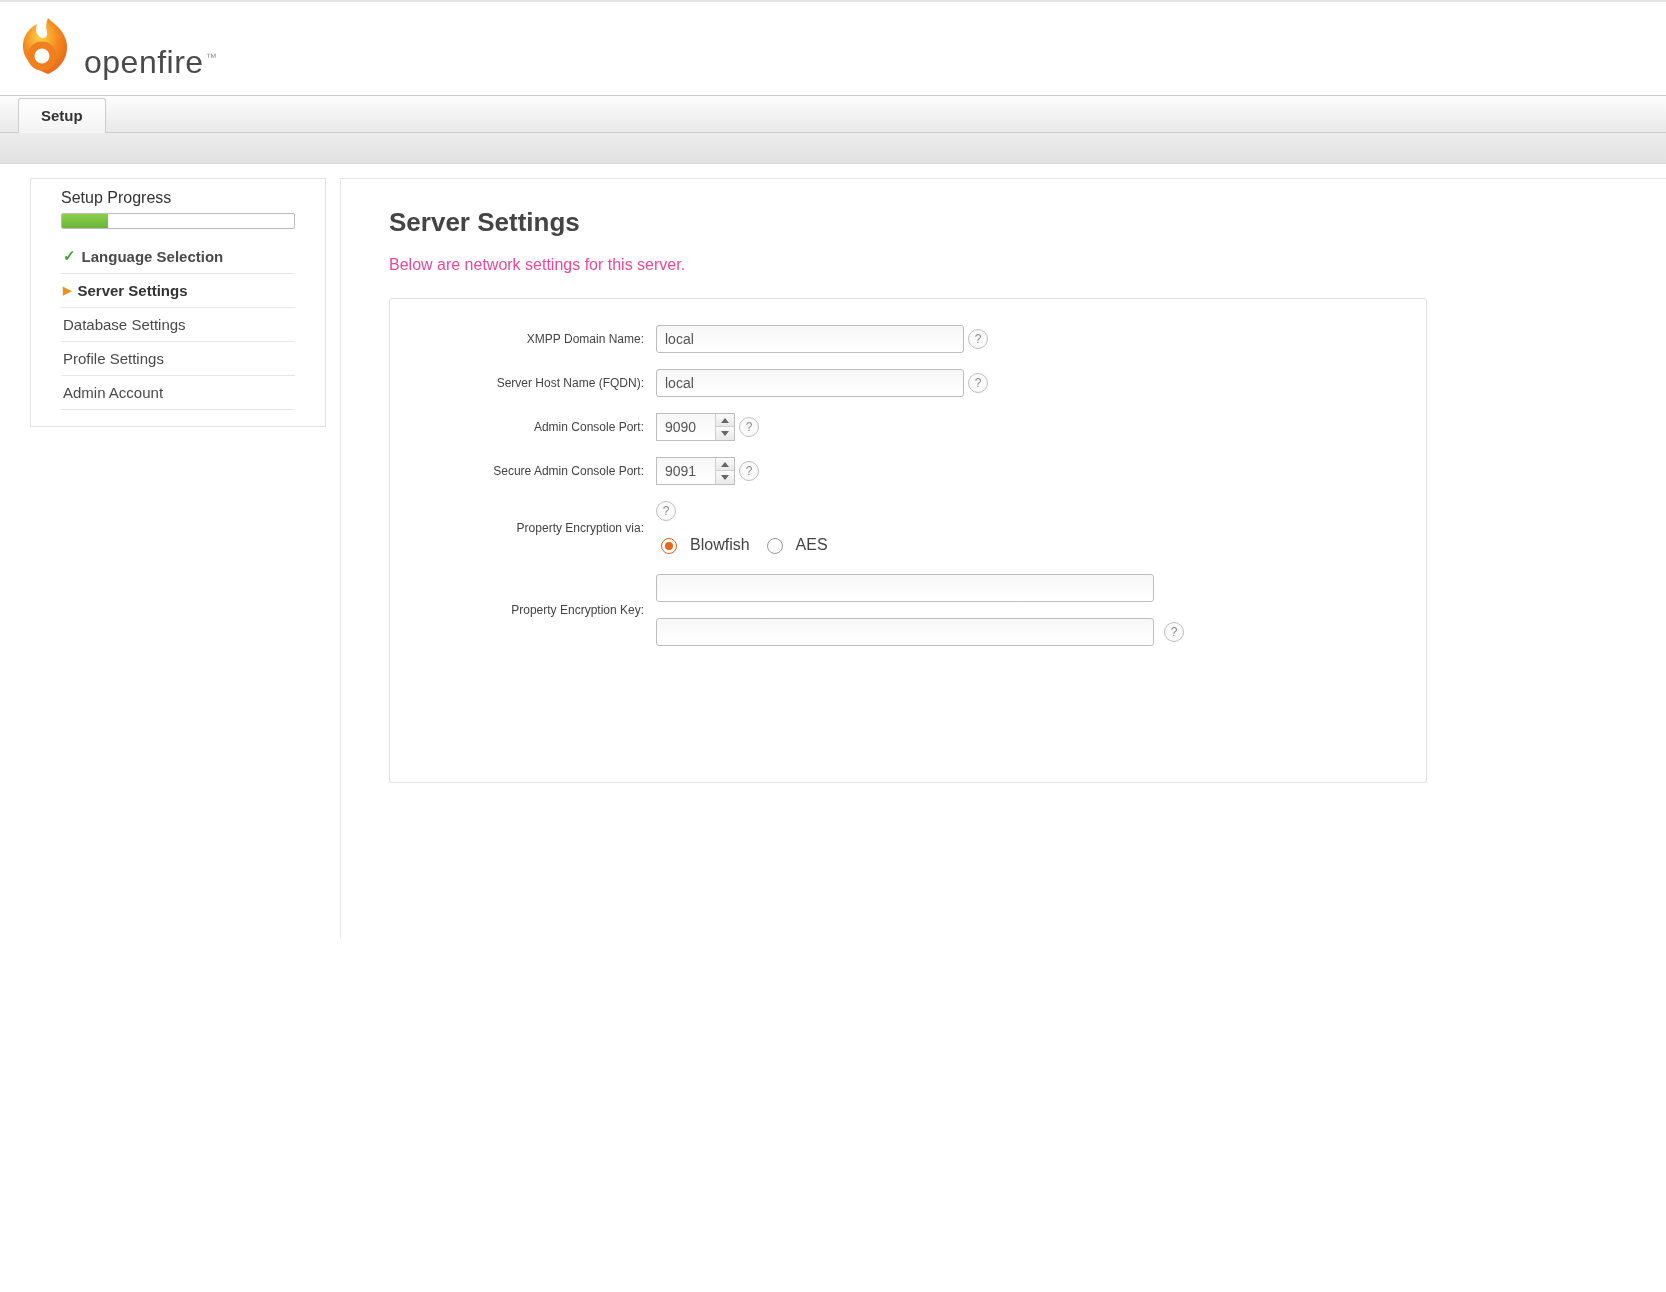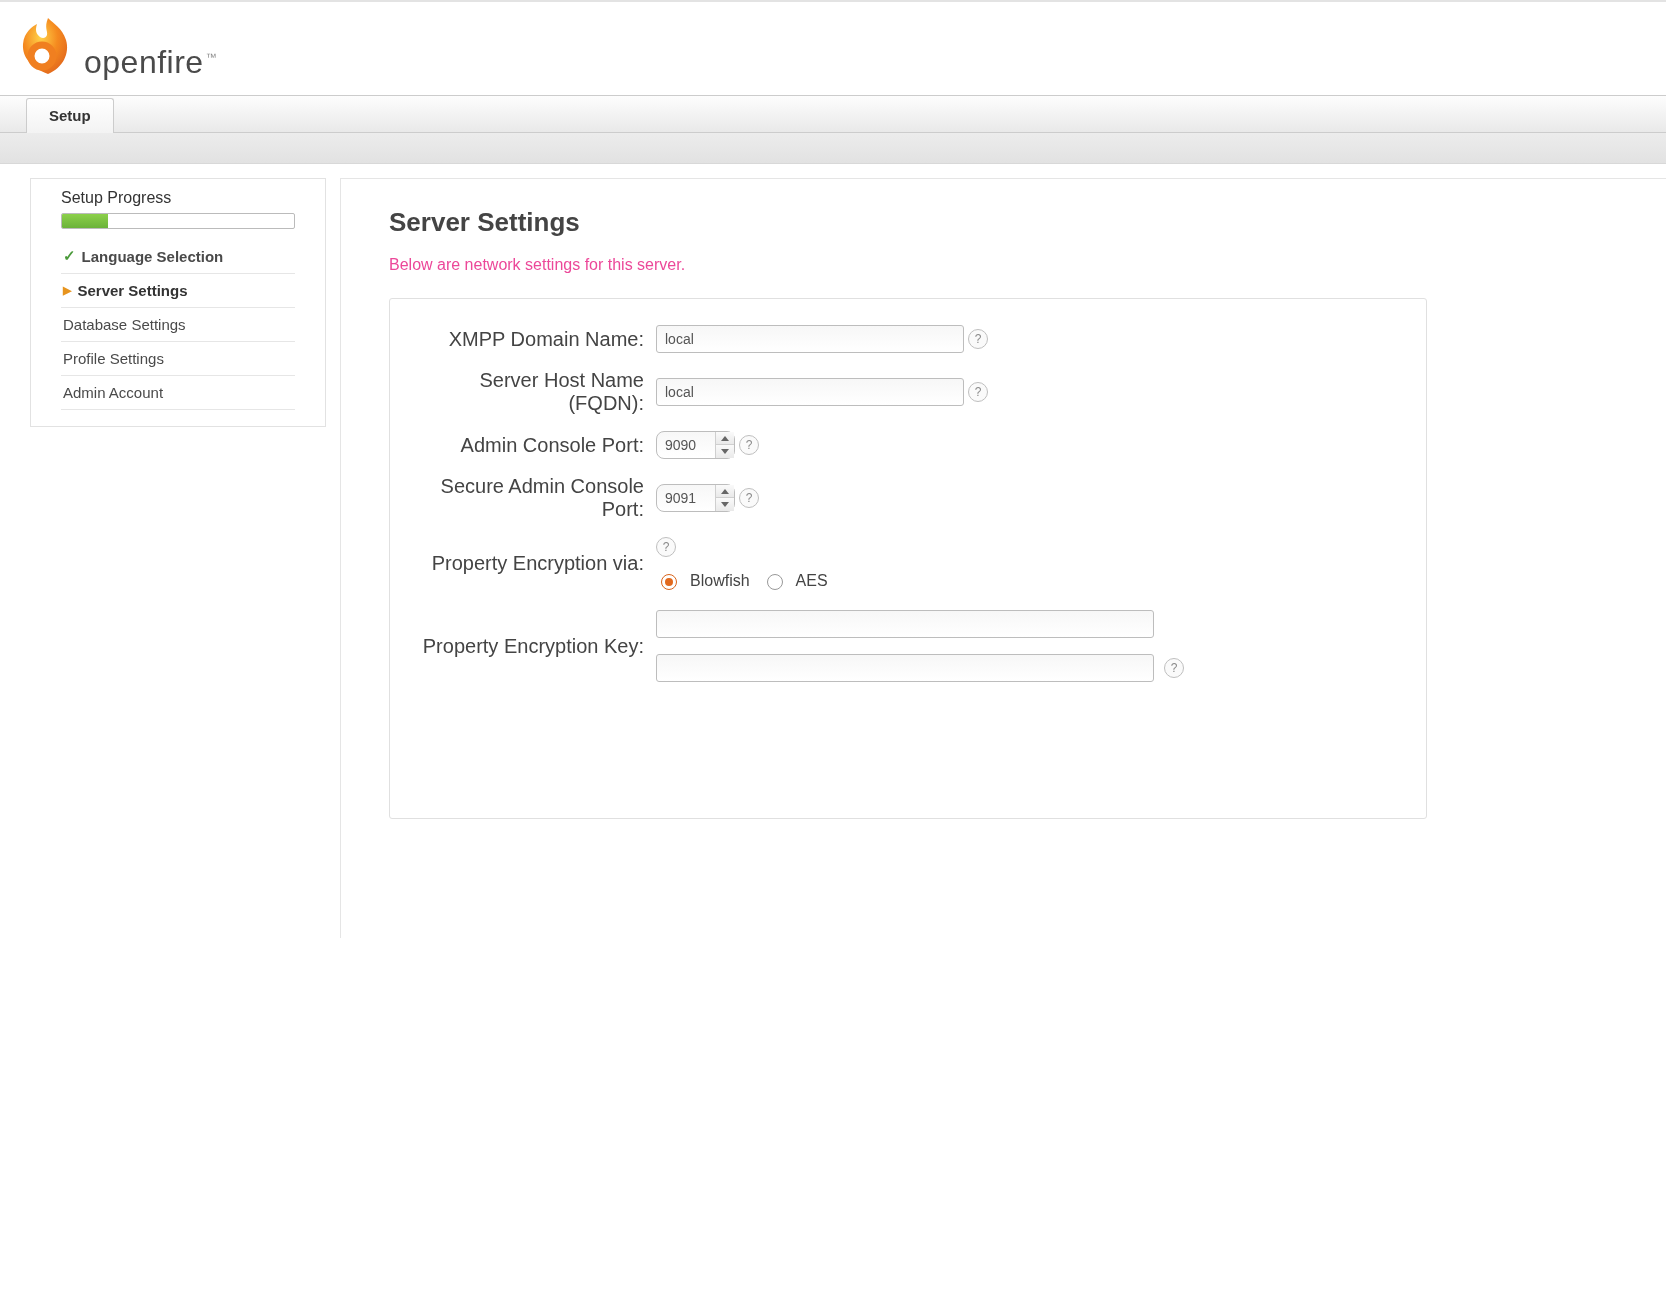--- a/index.html
+++ b/index.html
@@ -4,21 +4,21 @@
 <style>
   html,body{margin:0;padding:0;font-family:"Helvetica Neue",Helvetica,Arial,sans-serif;color:#333;background:#fff;font-size:15px}
   
   .top-sep{height:2px;background:#e3e3e3}
   
   .logo-row{padding:14px 0 14px 18px}
   .logo{display:inline-flex;align-items:flex-end}
   .brand{font-size:32px;color:#4a4a4a;letter-spacing:.5px;margin-left:10px}
   .brand-tm{font-size:11px;vertical-align:super;color:#888;margin-left:2px}
   
-  .tabbar{background:linear-gradient(#fdfdfd,#e9e9e9);border-top:1px solid #ccc;border-bottom:1px solid #ccc;height:36px;display:flex;align-items:flex-end;padding-left:26px}
+  .tabbar{background:linear-gradient(#fdfdfd,#e9e9e9);border-top:1px solid #ccc;border-bottom:1px solid #ccc;height:36px;display:flex;align-items:flex-end;padding-left:18px}
   .tab{background:linear-gradient(#ffffff,#f3f3f3);border:1px solid #ccc;border-bottom:none;border-radius:3px 3px 0 0;padding:8px 22px 9px;font-weight:700;color:#333;font-size:15px;position:relative;top:1px}
   
   .subbar{height:30px;background:linear-gradient(#ececec,#e2e2e2);border-bottom:1px solid #d8d8d8}
   
   .wrap{display:flex;align-items:flex-start}
   
   .sidebar{width:262px;margin:14px 0 0 30px;border:1px solid #e2e2e2;background:#fff;padding:10px 16px 16px}
   .sb-title{padding:0 14px 6px;color:#333;font-size:16px}
   .progress-outer{margin:0 14px 10px;height:14px;border:1px solid #bbb;border-radius:2px;background:#fff;overflow:hidden}
   .progress-inner{height:100%;background:linear-gradient(#8cd04a,#6bb33a)}
@@ -27,27 +27,27 @@
   .sb-list li.current{font-weight:700;color:#333}
   .check{color:#4a9a3a;font-weight:700}
   .arrow{color:#e7941e;font-size:11px}
   
   .content{flex:1;margin:14px 0 0 14px;border-left:1px solid #e5e5e5;border-top:1px solid #e5e5e5;padding:28px 0 0 48px;min-height:760px;box-sizing:border-box}
   h1.page-title{margin:0 0 18px;font-size:26px;font-weight:700;color:#444}
   .lead{color:#ec4899;margin:0 0 24px;font-size:16px}
   .form-panel{border:1px solid #e0e0e0;border-radius:3px;padding:26px 28px 120px;max-width:980px}
   .form-row{display:flex;align-items:center;margin-bottom:16px}
   .form-row.top{align-items:center}
-  .form-label{width:226px;text-align:right;color:#444;padding-right:12px;font-size:20px}
+  .form-label{width:226px;text-align:right;color:#444;padding-right:12px;font-size:12px}
   .form-ctrl{display:flex;align-items:center;gap:4px;flex:1}
   input[type=text].wide{width:290px}
   input[type=text].xwide{width:480px}
   input[type=text],input[type=password]{height:26px;border:1px solid #bdbdbd;border-radius:3px;background:linear-gradient(#f7f7f7,#ffffff);padding:0 8px;font-size:14px;color:#555}
   
-  .stepper{display:inline-flex;align-items:stretch;border:1px solid #bdbdbd;border-radius:8px;background:linear-gradient(#f7f7f7,#ffffff);height:26px}
+  .stepper{display:inline-flex;align-items:stretch;border:1px solid #bdbdbd;border-radius:0;background:linear-gradient(#f7f7f7,#ffffff);height:26px}
   .stepper input{border:none;background:transparent;width:46px;padding:0 4px 0 8px;font-size:14px;color:#555;outline:none}
   .stepper .spin{display:flex;flex-direction:column;border-left:1px solid #cfcfcf}
   .stepper .spin button{border:none;background:linear-gradient(#fafafa,#e9e9e9);width:18px;height:13px;padding:0;line-height:0;cursor:pointer;border-bottom:1px solid #cfcfcf}
   .stepper .spin button:last-child{border-bottom:none}
   .stepper .spin svg{display:block;margin:auto}
   .help{width:18px;height:18px;border:1px solid #bfbfbf;border-radius:50%;display:inline-flex;align-items:center;justify-content:center;color:#8a8a8a;font-size:12px;background:#fafafa;cursor:help}
   
   .radio-stack{display:flex;flex-direction:row;gap:12px;margin-top:14px}
   .radio-item{display:flex;align-items:center;gap:10px}
   .radio-item input{appearance:none;width:16px;height:16px;border:1px solid #999;border-radius:50%;background:#fff;position:relative;cursor:pointer}

